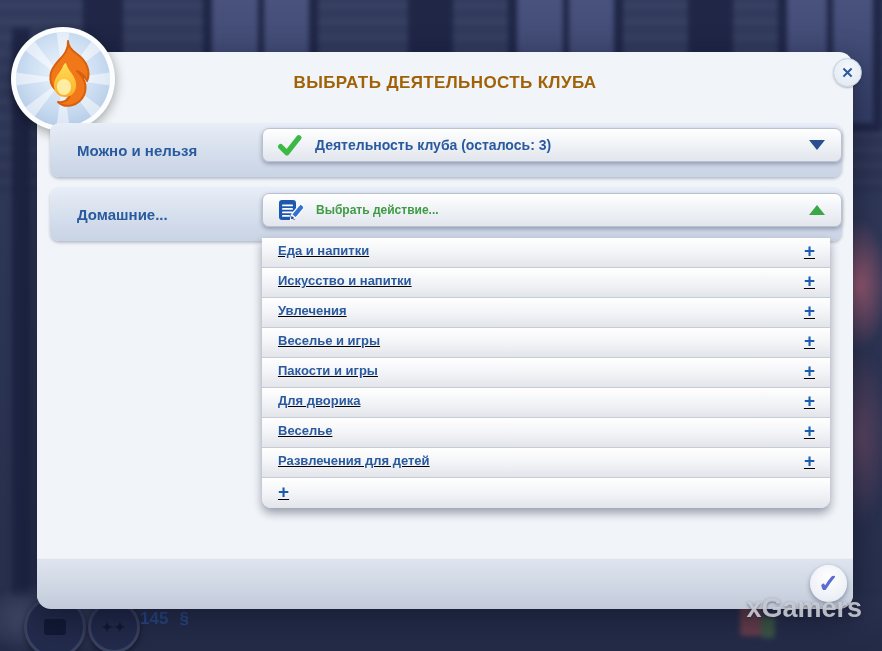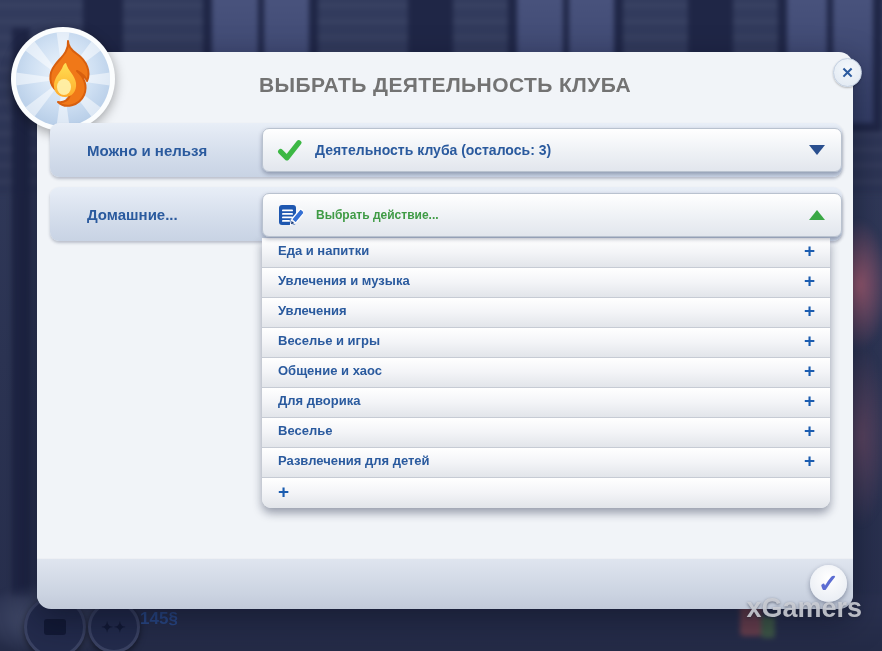--- a/index.html
+++ b/index.html
@@ -23,62 +23,62 @@
   .bit1{position:absolute;left:752px;top:614px;width:22px;height:34px;background:#693f4d;border-radius:4px;}
   .bit2{position:absolute;left:773px;top:628px;width:14px;height:22px;background:#3e5747;border-radius:3px;}
 
   
   .hud-circle{position:absolute;border-radius:50%;background:#232b4c;border:3px solid #3a4263;
               box-shadow:0 2px 6px rgba(0,0,0,.5);display:flex;align-items:center;justify-content:center;}
   .hud-c1{left:24px;top:596px;width:56px;height:56px;}
   .hud-c1 .glyph{width:22px;height:16px;background:#131a36;border-radius:3px;}
   .hud-c2{left:88px;top:601px;width:46px;height:46px;}
   .hud-c2 .glyph{color:#131a36;font-size:14px;font-weight:bold;letter-spacing:1px;}
-  .hud-points{position:absolute;left:140px;top:609px;display:flex;gap:0;align-items:center;
+  .hud-points{position:absolute;left:140px;top:609px;display:flex;gap:11px;align-items:center;
               color:#2b4b8c;font-weight:bold;font-size:17px;filter:blur(.4px);}
 
   
   .dialog{position:absolute;left:37px;top:52px;width:816px;height:556px;background:#f1f4f8;
           border-radius:14px;box-shadow:0 12px 32px rgba(5,10,25,.5);z-index:2;}
-  .title{position:absolute;top:21px;left:0;right:0;text-align:center;color:#737373;
-         font-size:21px;font-weight:bold;letter-spacing:.4px;}
+  .title{position:absolute;top:21px;left:0;right:0;text-align:center;color:#a16207;
+         font-size:17px;font-weight:bold;letter-spacing:.4px;}
   .close-btn{position:absolute;left:796px;top:6px;width:27px;height:27px;border-radius:50%;
              background:radial-gradient(circle at 50% 35%,#f4f8fc,#dfe7f1);border:1px solid #c3cfe0;
              box-shadow:0 1px 2px rgba(0,0,0,.25);display:flex;align-items:center;justify-content:center;
              color:#2b5a9e;font-size:15px;font-weight:bold;cursor:pointer;}
 
   
   .badge{position:absolute;left:-26px;top:-25px;width:104px;height:104px;filter:drop-shadow(0 3px 6px rgba(0,0,0,.35));}
 
   
   .band{position:absolute;left:13px;width:792px;height:54px;border-radius:9px;
         background:linear-gradient(180deg,#e8eef7 0%,#d5deec 55%,#c8d3e4 100%);
         box-shadow:0 2px 3px rgba(25,35,70,.25);display:flex;align-items:center;}
   .band-1{top:71px;} .band-2{top:135px;}
-  .band-label{margin-left:37px;color:#2a5a9e;font-weight:bold;font-size:15px;}
-
-  
-  .dd{position:absolute;left:225px;width:580px;height:44px;border-radius:7px;
+  .band-label{margin-left:27px;color:#2a5a9e;font-weight:bold;font-size:15px;}
+
+  
+  .dd{position:absolute;left:225px;width:580px;height:34px;border-radius:7px;
       background:linear-gradient(180deg,#ffffff 0%,#eef1f5 55%,#e2e6ed 100%);
       border:1px solid #b9c2cf;box-shadow:0 2px 4px rgba(25,35,70,.35);
       display:flex;align-items:center;padding:0 14px;box-sizing:border-box;gap:13px;cursor:pointer;}
   .dd-1{top:76px;} .dd-2{top:141px;z-index:4;}
   .dd-label-blue{color:#2a5a9e;font-weight:bold;font-size:14px;}
   .dd-label-green{color:#3f9b45;font-weight:bold;font-size:12px;}
   .tri{position:absolute;right:16px;width:0;height:0;border-left:8px solid transparent;border-right:8px solid transparent;}
   .tri-down{border-top:10px solid #2a4f8f;}
   .tri-up{border-bottom:10px solid #3aa845;}
 
   
   .cat-list{position:absolute;left:225px;top:186px;width:568px;border-radius:0 0 9px 9px;overflow:hidden;
             box-shadow:0 5px 10px rgba(15,25,55,.4);z-index:3;}
   .cat-item{height:30px;display:flex;align-items:center;justify-content:space-between;
             padding:0 15px 4px 16px;box-sizing:border-box;cursor:pointer;
             background:linear-gradient(180deg,#ffffff 0%,#f3f4f7 50%,#e2e5ea 100%);
-            border-bottom:1px solid #c6cbd4;}
+            border-bottom:1px solid #c6cbd4;text-decoration:underline;}
   .cat-item:last-child{border-bottom:none;}
   .cat-label{color:#2a5a9e;font-weight:bold;font-size:13px;}
   .cat-plus{color:#1a5cb0;font-weight:900;font-size:19px;line-height:1;}
 
   
   .dlg-footer{position:absolute;left:0;top:506px;width:816px;height:50px;border-radius:0 0 14px 14px;
               background:linear-gradient(180deg,#dfe5ef 0%,#cbd3e1 70%,#c2cad9 100%);
               border-top:1px solid rgba(255,255,255,.7);}
   .confirm-btn{position:absolute;left:773px;top:513px;width:37px;height:37px;border-radius:50%;
                background:radial-gradient(circle at 50% 35%,#ffffff,#e4e9f1);
@@ -196,33 +196,33 @@
       <span class="dd-label-green">Выбрать действие...</span>
       <div class="tri tri-up"></div>
     </div>
 
     <div class="cat-list">
         <div class="cat-item">
     <span class="cat-label">Еда и напитки</span>
     <span class="cat-plus">+</span>
   </div>
         <div class="cat-item">
-    <span class="cat-label">Увлечения и музыка</span>
+    <span class="cat-label">Искусство и напитки</span>
     <span class="cat-plus">+</span>
   </div>
         <div class="cat-item">
     <span class="cat-label">Увлечения</span>
     <span class="cat-plus">+</span>
   </div>
         <div class="cat-item">
     <span class="cat-label">Веселье и игры</span>
     <span class="cat-plus">+</span>
   </div>
         <div class="cat-item">
-    <span class="cat-label">Общение и хаос</span>
+    <span class="cat-label">Пакости и игры</span>
     <span class="cat-plus">+</span>
   </div>
         <div class="cat-item">
     <span class="cat-label">Для дворика</span>
     <span class="cat-plus">+</span>
   </div>
         <div class="cat-item">
     <span class="cat-label">Веселье</span>
     <span class="cat-plus">+</span>
   </div>

